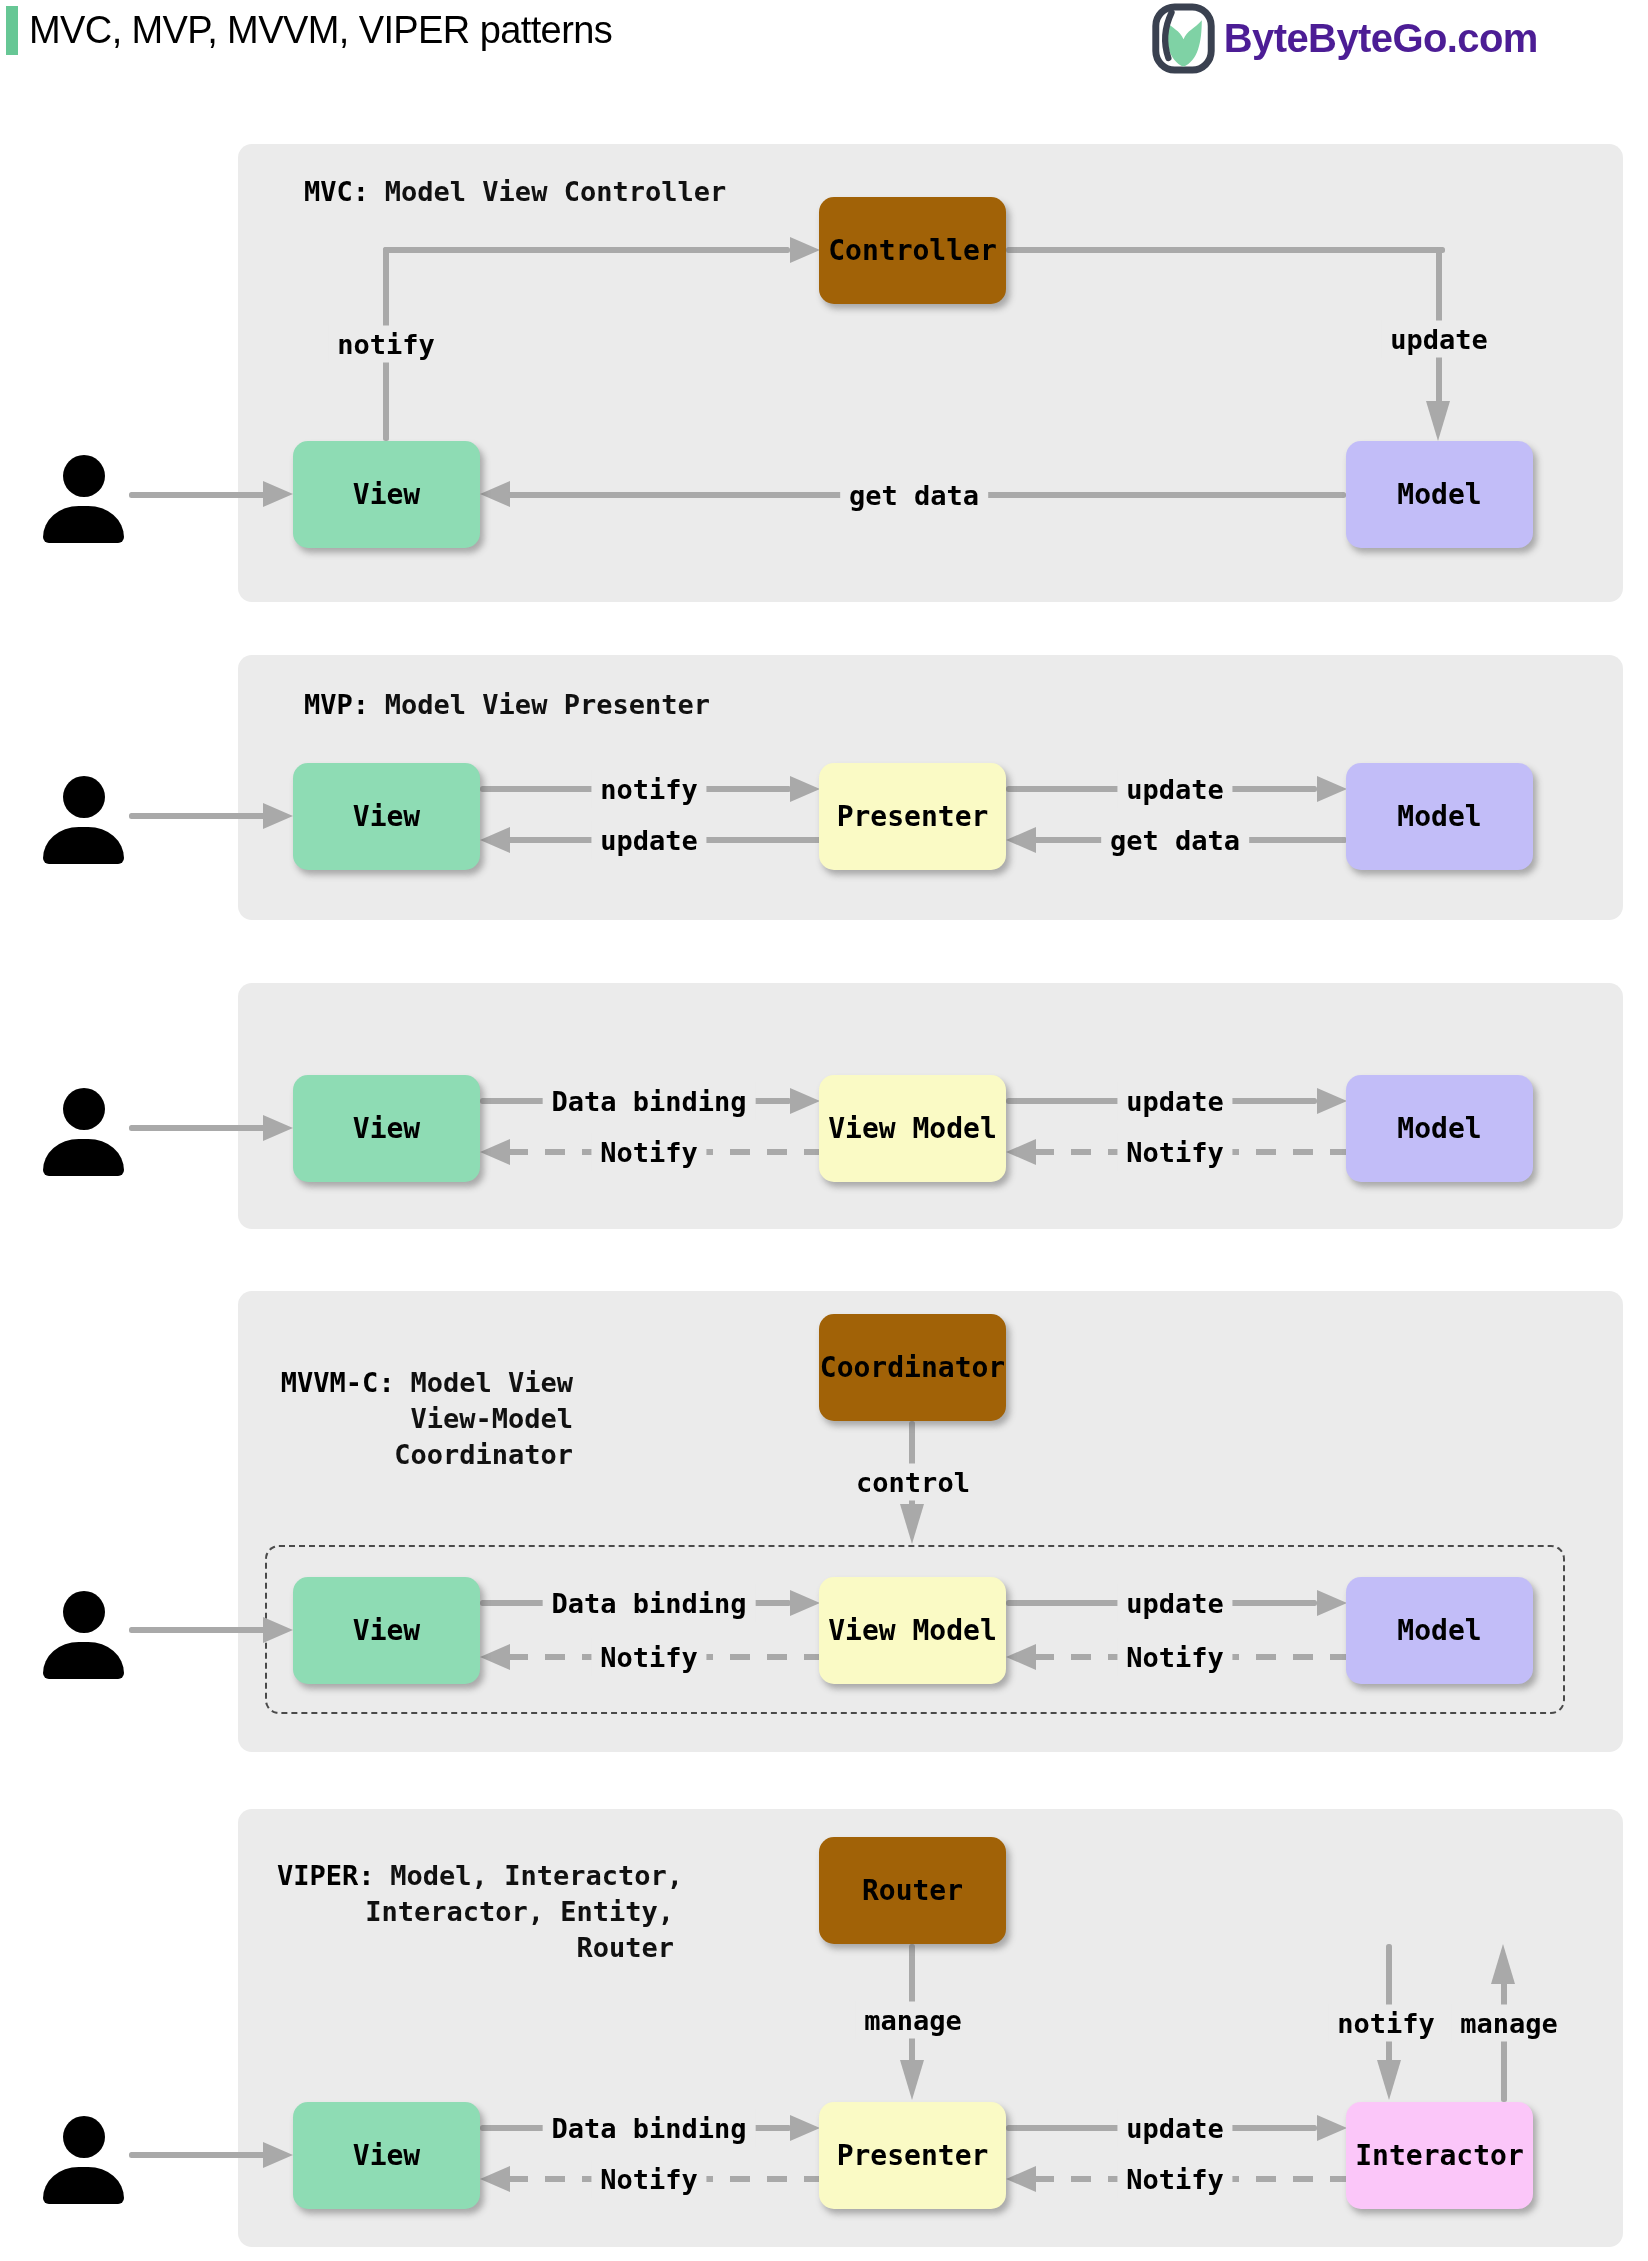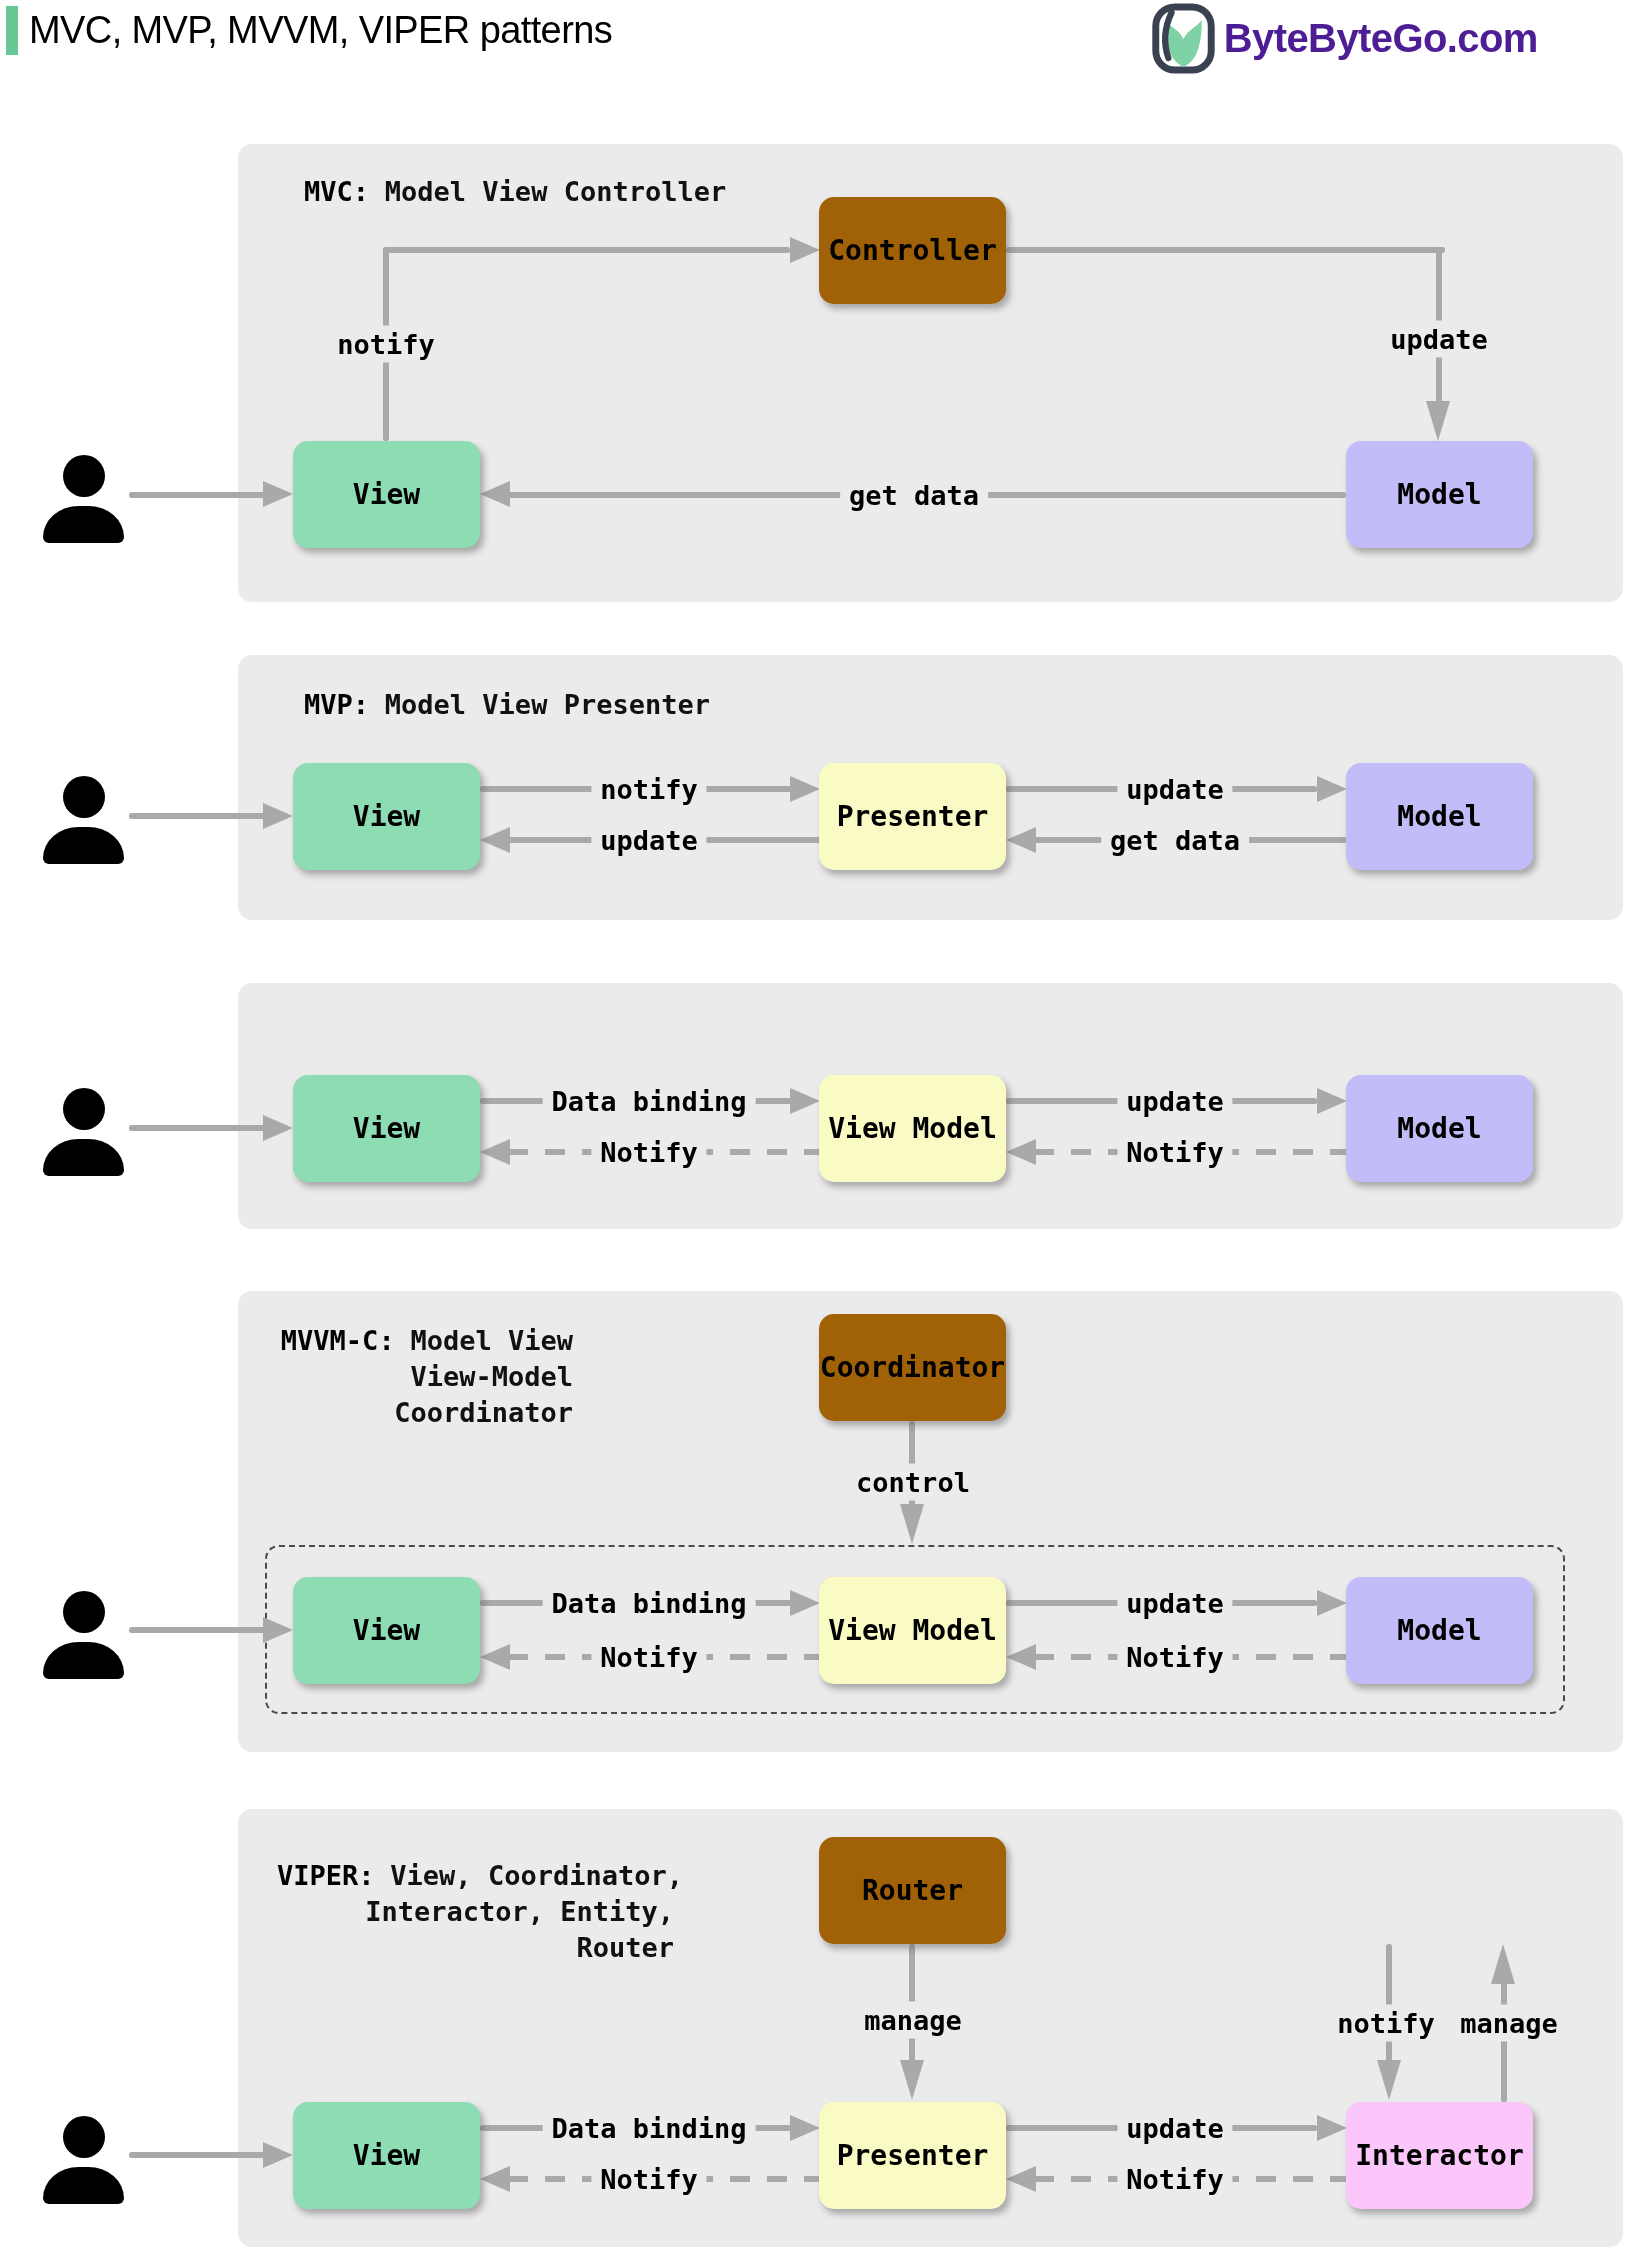--- a/index.html
+++ b/index.html
@@ -150,21 +150,21 @@
   <div class="node green" style="left:293px;top:1075px">View</div>
   <div class="node yellow" style="left:819px;top:1075px">View Model</div>
   <div class="node purple" style="left:1346px;top:1075px">Model</div>
   <div class="person" style="left:42px;top:1088px">
     <div class="p-head"></div>
       <div class="p-body"></div>
   </div>
   <div class="hline" style="left:129px;top:1125px;width:136px"></div>
   <div class="head head-right" style="left:263px;top:1115px"></div>
 
-  <div class="cap multi" style="left:277px;top:1323px;width:296px">
+  <div class="cap multi" style="left:277px;top:1365px;width:296px">
     <div><span class="abbr">MVVM-C:</span><span class="desc">Model View</span></div>
     <div>View-Model</div>
     <div>Coordinator</div>
   </div>
   <div class="scope" style="left:265px;top:1545px;width:1296px;height:165px"></div>
   <div class="vline" style="left:909px;top:1421px;height:88px"></div>
   <div class="head head-down" style="left:900px;top:1504px"></div>
   <div class="elabel" style="left:913px;top:1482px">control</div>
   <div class="hline" style="left:480px;top:1600px;width:311px"></div>
   <div class="head head-right" style="left:790px;top:1590px"></div>
@@ -183,21 +183,21 @@
   <div class="node yellow" style="left:819px;top:1577px">View Model</div>
   <div class="node purple" style="left:1346px;top:1577px">Model</div>
   <div class="person" style="left:42px;top:1591px">
     <div class="p-head"></div>
       <div class="p-body"></div>
   </div>
   <div class="hline" style="left:129px;top:1627px;width:136px"></div>
   <div class="head head-right" style="left:263px;top:1617px"></div>
 
   <div class="cap multi" style="left:277px;top:1858px;width:397px">
-    <div><span class="abbr">VIPER:</span><span class="desc">View, Coordinator,</span></div>
+    <div><span class="abbr">VIPER:</span><span class="desc">Model, Interactor,</span></div>
     <div>Interactor, Entity,</div>
     <div>Router</div>
   </div>
 
   <div class="vline" style="left:909px;top:1944px;height:121px"></div>
   <div class="head head-down" style="left:900px;top:2060px"></div>
   <div class="elabel" style="left:913px;top:2020px">manage</div>
 
   <div class="vline" style="left:1386px;top:1944px;height:121px"></div>
   <div class="head head-down" style="left:1377px;top:2060px"></div>

